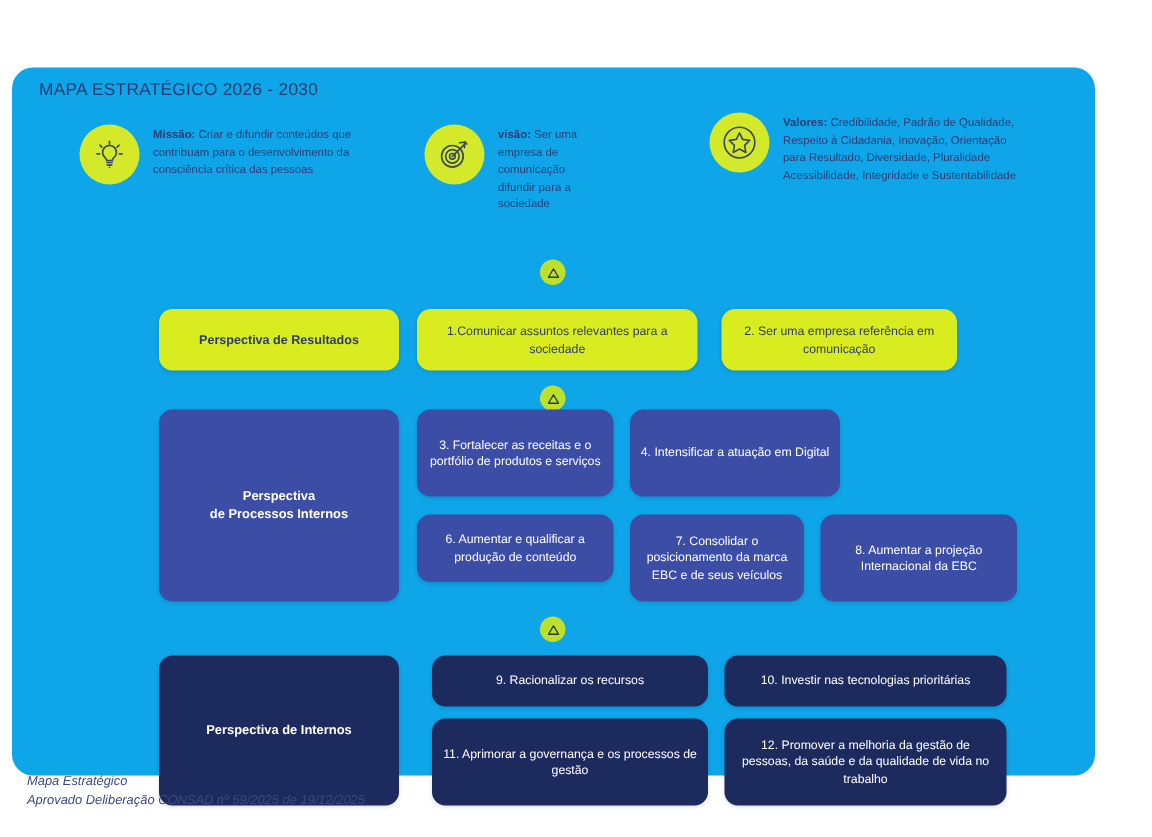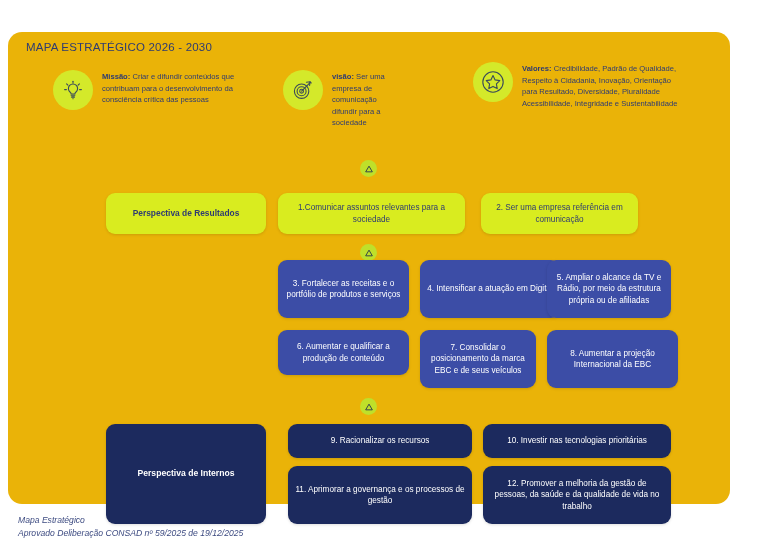--- a/index.html
+++ b/index.html
@@ -13,24 +13,24 @@
     background: #ffffff;
     font-family: "Liberation Sans", sans-serif;
     overflow: hidden;
     position: relative;
   }
 
   
   #map-card {
     position: absolute;
     left: 8px;
-    top: 32px;
+    top: 45px;
     width: 722px;
     height: 472px;
-    background: #eab308;
+    background: #0ea5e9;
     border-radius: 14px;
   }
 
   #map-title {
     position: absolute;
     left: 18px;
     top: 9px;
     font-size: 11.5px;
     letter-spacing: 0.2px;
     color: #2e3b72;
@@ -216,23 +216,28 @@
   <div class="connector" id="connector-row2">
     <svg width="10" height="10" viewBox="0 0 12 12" fill="none" stroke="#2b3a4a" stroke-width="1.1" stroke-linejoin="round">
       <path d="M6 2.6L10 9.4H2z"></path>
     </svg>
   </div>
 
   <div class="box lime label" id="persp-resultados">Perspectiva de Resultados</div>
   <div class="box lime" id="obj-1">1.Comunicar assuntos relevantes para a sociedade</div>
   <div class="box lime" id="obj-2">2. Ser uma empresa referência em comunicação</div>
 
+  <div class="box blue label" id="persp-processos">
+    <span style="display:block">
+      <span>Perspectiva</span><br>
+      <span>de Processos Internos</span>
+    </span>
+  </div>
   <div class="box blue" id="obj-3">3. Fortalecer as receitas e o portfólio de produtos e serviços</div>
   <div class="box blue" id="obj-4">4. Intensificar a atuação em Digital</div>
-  <div class="box blue" id="obj-5">5. Ampliar o alcance da TV e Rádio, por meio da estrutura própria ou de afiliadas</div>
   <div class="box blue" id="obj-6">6. Aumentar e qualificar a produção de conteúdo</div>
   <div class="box blue" id="obj-7">7. Consolidar o posicionamento da marca EBC e de seus veículos</div>
   <div class="box blue" id="obj-8">8. Aumentar a projeção Internacional da EBC</div>
 
   <div class="box navy label" id="persp-recursos">Perspectiva de Internos</div>
   <div class="box navy" id="obj-9">9. Racionalizar os recursos</div>
   <div class="box navy" id="obj-10">10. Investir nas tecnologias prioritárias</div>
   <div class="box navy" id="obj-11">11. Aprimorar a governança e os processos de gestão</div>
   <div class="box navy" id="obj-12">12. Promover a melhoria da gestão de pessoas, da saúde e da qualidade de vida no trabalho</div>
 

